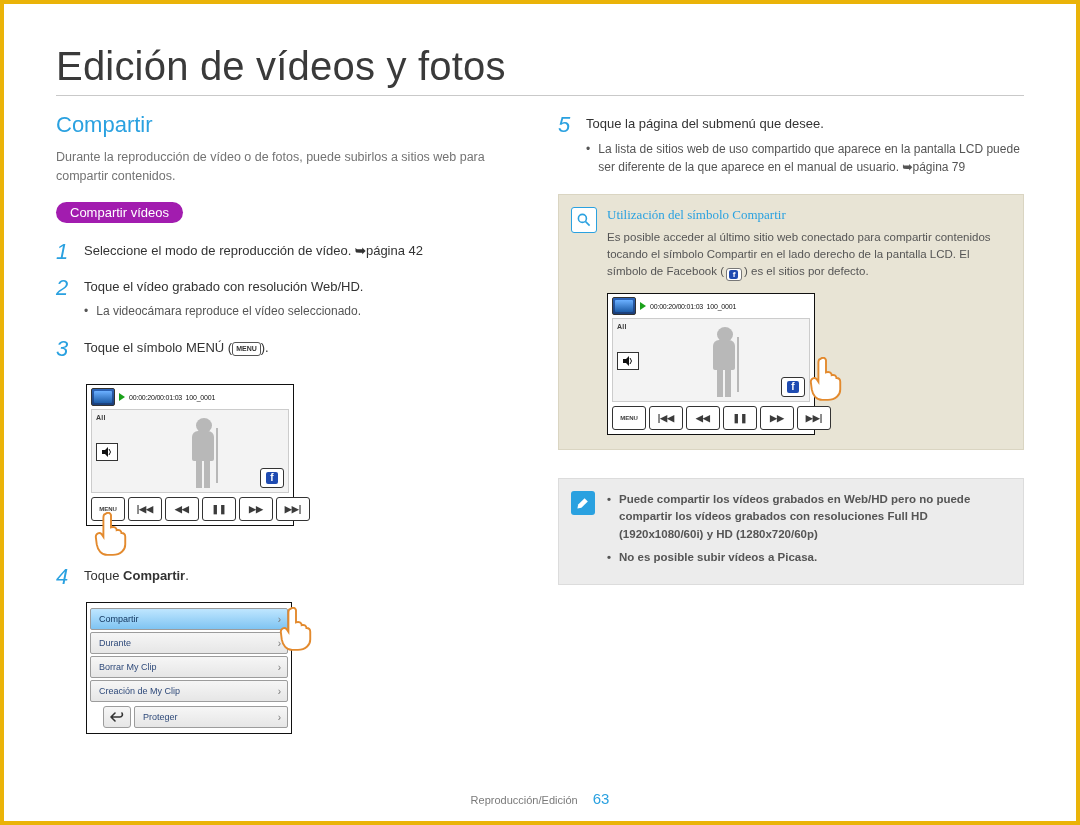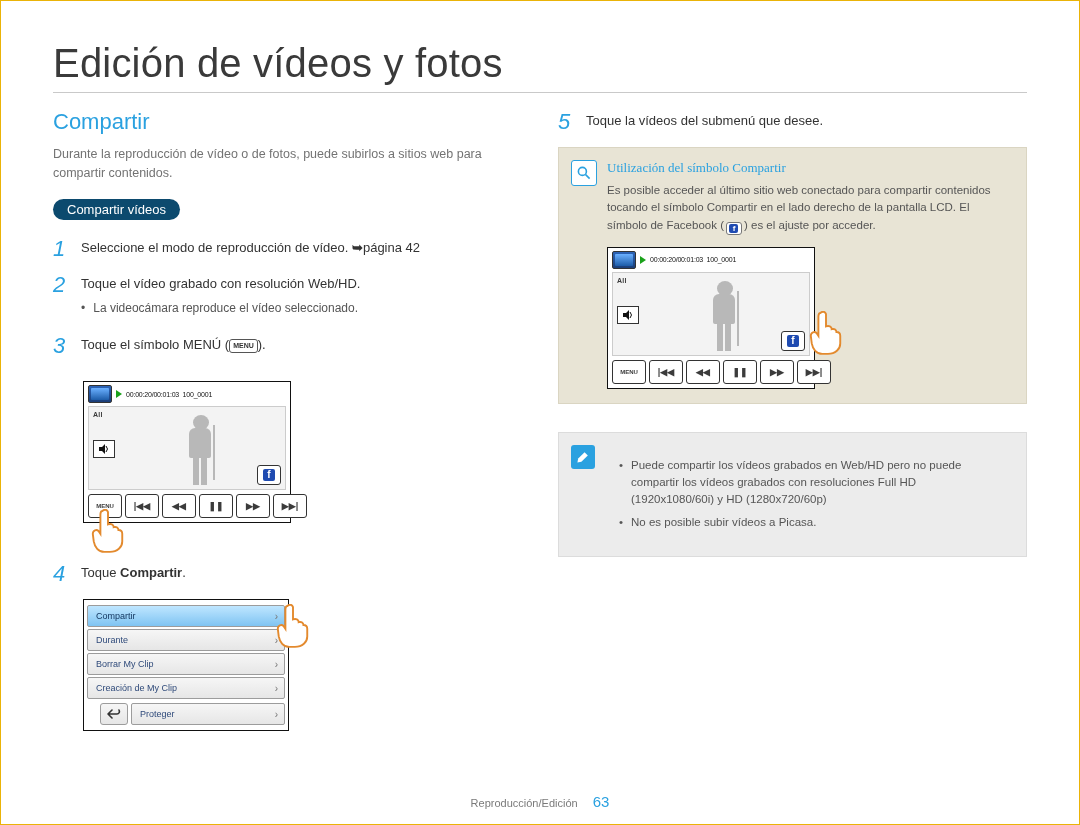--- a/index.html
+++ b/index.html
@@ -1,24 +1,24 @@
 <!DOCTYPE html>
 <html><head>
 <meta charset="utf-8">
 <style>
   html,body{margin:0;padding:0;background:#fff;}
   body{width:1080px;height:825px;font-family:Helvetica,Arial,sans-serif;color:#3b3b3b;}
-  .page{position:relative;width:100%;height:100%;box-sizing:border-box;padding:30px 52px 0 52px;border:1px solid #eab308;}
+  .page{position:relative;width:100%;height:100%;box-sizing:border-box;padding:30px 52px 0 52px;border:4px solid #eab308;}
   .page-title{font-size:40px;font-weight:200;letter-spacing:.2px;color:#3a3a3a;margin:10px 0 0 0;}
   .rule{height:1px;background:#c9c9c9;margin:6px 0 16px 0;}
   .cols{display:flex;gap:36px;justify-content:center;}
   .col{flex:1;min-width:0;}
   .section-title{font-size:22px;color:#2aa1e0;font-weight:300;margin:0 0 10px 0;}
   .intro{font-size:12.5px;line-height:1.5;color:#737373;margin:0 0 16px 0;max-width:470px;}
-  .pill{display:inline-block;background:#0c4a6e;color:#fff;font-size:13px;border-radius:11px;padding:3px 14px;font-weight:400;}
+  .pill{display:inline-block;background:#a21caf;color:#fff;font-size:13px;border-radius:11px;padding:3px 14px;font-weight:400;}
   .steps{margin-top:18px;}
   .step{display:flex;align-items:flex-start;gap:10px;margin-bottom:14px;}
   .step-num{font-size:22px;color:#2aa1e0;font-style:italic;font-weight:300;line-height:1;width:18px;}
   .step-body{font-size:13px;line-height:1.5;color:#333;flex:1;}
   .page-ref{font-family:Arial,sans-serif;}
   .arrow{font-weight:700;}
   .inline-menu{display:inline-flex;align-items:center;justify-content:center;border:1px solid #555;border-radius:3px;font-size:7px;padding:0 3px;height:12px;vertical-align:1px;font-weight:700;}
   .sub-bullet{list-style:none;padding:0;margin:6px 0 0 0;}
   .sub-bullet li{display:flex;gap:8px;font-size:12px;color:#555;line-height:1.5;margin:2px 0 4px 0;}
   .sub-bullet li::before{content:"•";color:#555;}
@@ -58,21 +58,21 @@
   .back-btn{width:26px;height:20px;border:1px solid #9c9c9c;border-radius:3px;background:linear-gradient(#f6f6f6,#e6e6e6);display:flex;align-items:center;justify-content:center;margin:2px 0;}
   .hand3{right:-24px;top:4px;}
 
   .note-box{background:#e8e4d5;border:1px solid #dad5c2;padding:12px 14px 12px 48px;position:relative;margin-top:14px;}
   .note-icon{position:absolute;left:12px;top:12px;width:24px;height:24px;border:1px solid #2aa1e0;border-radius:3px;display:flex;align-items:center;justify-content:center;color:#2aa1e0;background:#fff;}
   .note-title{color:#2aa1e0;font-size:13px;margin-bottom:6px;font-family:Liberation Serif, serif;}
   .note-body{font-size:11.5px;color:#555;line-height:1.5;}
 
   .gray-box{background:#ececec;border:1px solid #dcdcdc;padding:12px 14px 12px 48px;position:relative;margin-top:28px;}
   .gray-icon{position:absolute;left:12px;top:12px;width:24px;height:24px;background:#2aa1e0;border-radius:3px;display:flex;align-items:center;justify-content:center;}
-  .gray-box ul{list-style:none;padding:0;margin:12px;}
+  .gray-box ul{list-style:none;padding:0;margin:0;font-weight:bold;}
   .gray-box li{display:flex;gap:8px;font-size:11.5px;color:#555;line-height:1.5;margin-bottom:6px;}
   .gray-box li::before{content:"•";}
 
   .footer{position:absolute;bottom:14px;left:0;right:0;text-align:center;font-size:11px;color:#7a7a7a;}
   .footer .pn{color:#2aa1e0;font-size:15px;margin-left:12px;}
 
   .player-wrap{position:relative;display:inline-block;}
 </style>
 </head>
 <body>
@@ -205,36 +205,41 @@
               </svg>
           </div>
         </div>
       </div>
     </div>
 
     <div class="col">
       <div class="step" style="margin-top:2px;">
         <div class="step-num">5</div>
         <div class="step-body">
-          <span>Toque la vídeos del submenú que desee.</span>
+          <span>Toque la página del submenú que desee.</span>
+          <ul class="sub-bullet">
+              <li>
+            <span><span>La lista de sitios web de uso compartido que aparece en la pantalla LCD puede ser diferente de la que aparece en el manual de usuario.</span> <span class="arrow">➥</span><span class="page-ref">página 79</span></span>
+          </li>
+            </ul>
         </div>
       </div>
 
       <div class="note-box">
         <div class="note-icon">
           <svg viewBox="0 0 20 20" width="16" height="16">
               <circle cx="8" cy="8" r="5" fill="none" stroke="#2aa1e0" stroke-width="2"></circle>
               <line x1="12" y1="12" x2="17" y2="17" stroke="#2aa1e0" stroke-width="2"></line>
             </svg>
         </div>
         <div class="note-title">Utilización del símbolo Compartir</div>
         <div class="note-body">
           <span>Es posible acceder al último sitio web conectado para compartir contenidos tocando el símbolo Compartir en el lado derecho de la pantalla LCD. El símbolo de Facebook (</span><span class="fb-inline">
               <span class="fb">f</span>
-            </span><span>) es el ajuste por acceder.</span>
+            </span><span>) es el sitios por defecto.</span>
         </div>
         
         <div class="player-wrap" style="margin:12px 0 2px 0;">
           <div class="player">
             <div class="player-top">
               <div class="thumb"></div>
               <div class="play-tri"></div>
               <div class="time"><span>00:00:20/00:01:03</span>&nbsp;&nbsp;<span>100_0001</span></div>
             </div>
             <div class="player-scene">

